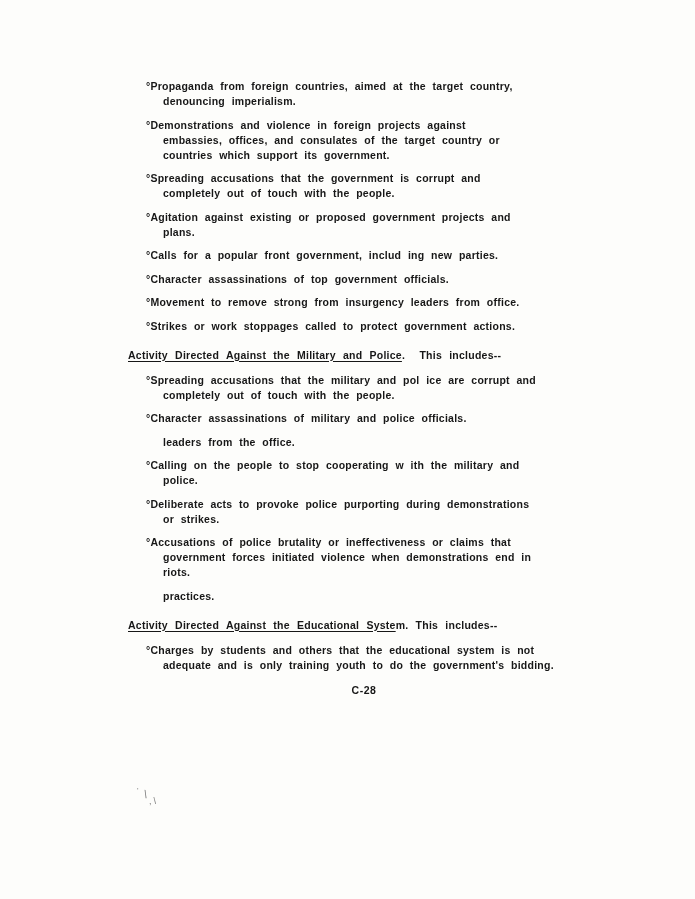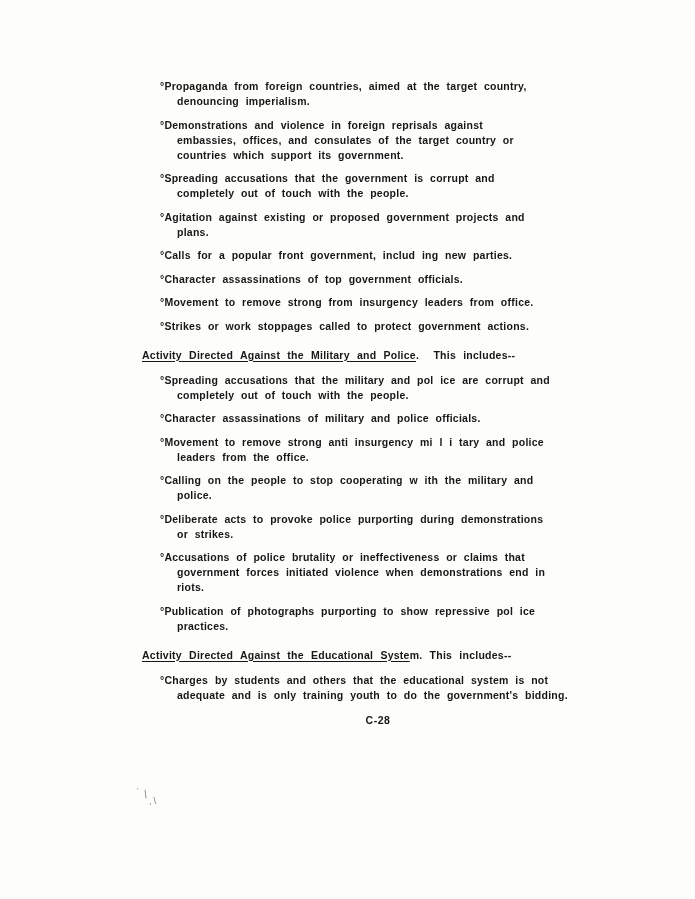--- a/index.html
+++ b/index.html
@@ -9,21 +9,21 @@
     font-family: "Liberation Sans", sans-serif;
     position: relative;
     overflow: hidden;
   }
   .page {
     position: absolute; inset: 0;
     background: #fdfdfb;
   }
   .doc {
     position: absolute;
-    left: 160px; top: 79px; width: 436px;
+    left: 146px; top: 79px; width: 436px;
     color: #171717;
     font-size: 10.5px;
     font-weight: 700;
     line-height: 15px;
     letter-spacing: 0.25px;
     word-spacing: 3.5px;
   }
   .bullet { margin: 0 0 8.5px 0; }
   .line { display: block; white-space: nowrap; }
   .line.cont { padding-left: 17px; }
@@ -56,21 +56,21 @@
 <body>
 
 <div class="page">
   <div class="doc">
 
     <p class="bullet">
       <span class="line">°Propaganda from foreign countries, aimed at the target country,</span>
       <span class="line cont">denouncing imperialism.</span>
     </p>
     <p class="bullet">
-      <span class="line">°Demonstrations and violence in foreign reprisals against</span>
+      <span class="line">°Demonstrations and violence in foreign projects against</span>
       <span class="line cont">embassies, offices, and consulates of the target country or</span>
       <span class="line cont">countries which support its government.</span>
     </p>
     <p class="bullet">
       <span class="line">°Spreading accusations that the government is corrupt and</span>
       <span class="line cont">completely out of touch with the people.</span>
     </p>
     <p class="bullet">
       <span class="line">°Agitation against existing or proposed government projects and</span>
       <span class="line cont">plans.</span>
@@ -93,38 +93,36 @@
     </p>
 
     <p class="bullet">
       <span class="line">°Spreading accusations that the military and pol ice are corrupt and</span>
       <span class="line cont">completely out of touch with the people.</span>
     </p>
     <p class="bullet">
       <span class="line">°Character assassinations of military and police officials.</span>
     </p>
     <p class="bullet">
-      <span class="line">°Movement to remove strong anti insurgency mi l i tary and police</span>
       <span class="line cont">leaders from the office.</span>
     </p>
     <p class="bullet">
       <span class="line">°Calling on the people to stop cooperating w ith the military and</span>
       <span class="line cont">police.</span>
     </p>
     <p class="bullet">
       <span class="line">°Deliberate acts to provoke police purporting during demonstrations</span>
       <span class="line cont">or strikes.</span>
     </p>
     <p class="bullet">
       <span class="line">°Accusations of police brutality or ineffectiveness or claims that</span>
       <span class="line cont">government forces initiated violence when demonstrations end in</span>
       <span class="line cont">riots.</span>
     </p>
     <p class="bullet">
-      <span class="line">°Publication of photographs purporting to show repressive pol ice</span>
       <span class="line cont">practices.</span>
     </p>
 
     <p class="heading">
       <span class="u">Activity Directed Against the Educational Syste</span><span>m.&nbsp;This includes--</span>
     </p>
 
     <p class="bullet">
       <span class="line">°Charges by students and others that the educational system is not</span>
       <span class="line cont">adequate and is only training youth to do the government's bidding.</span>

